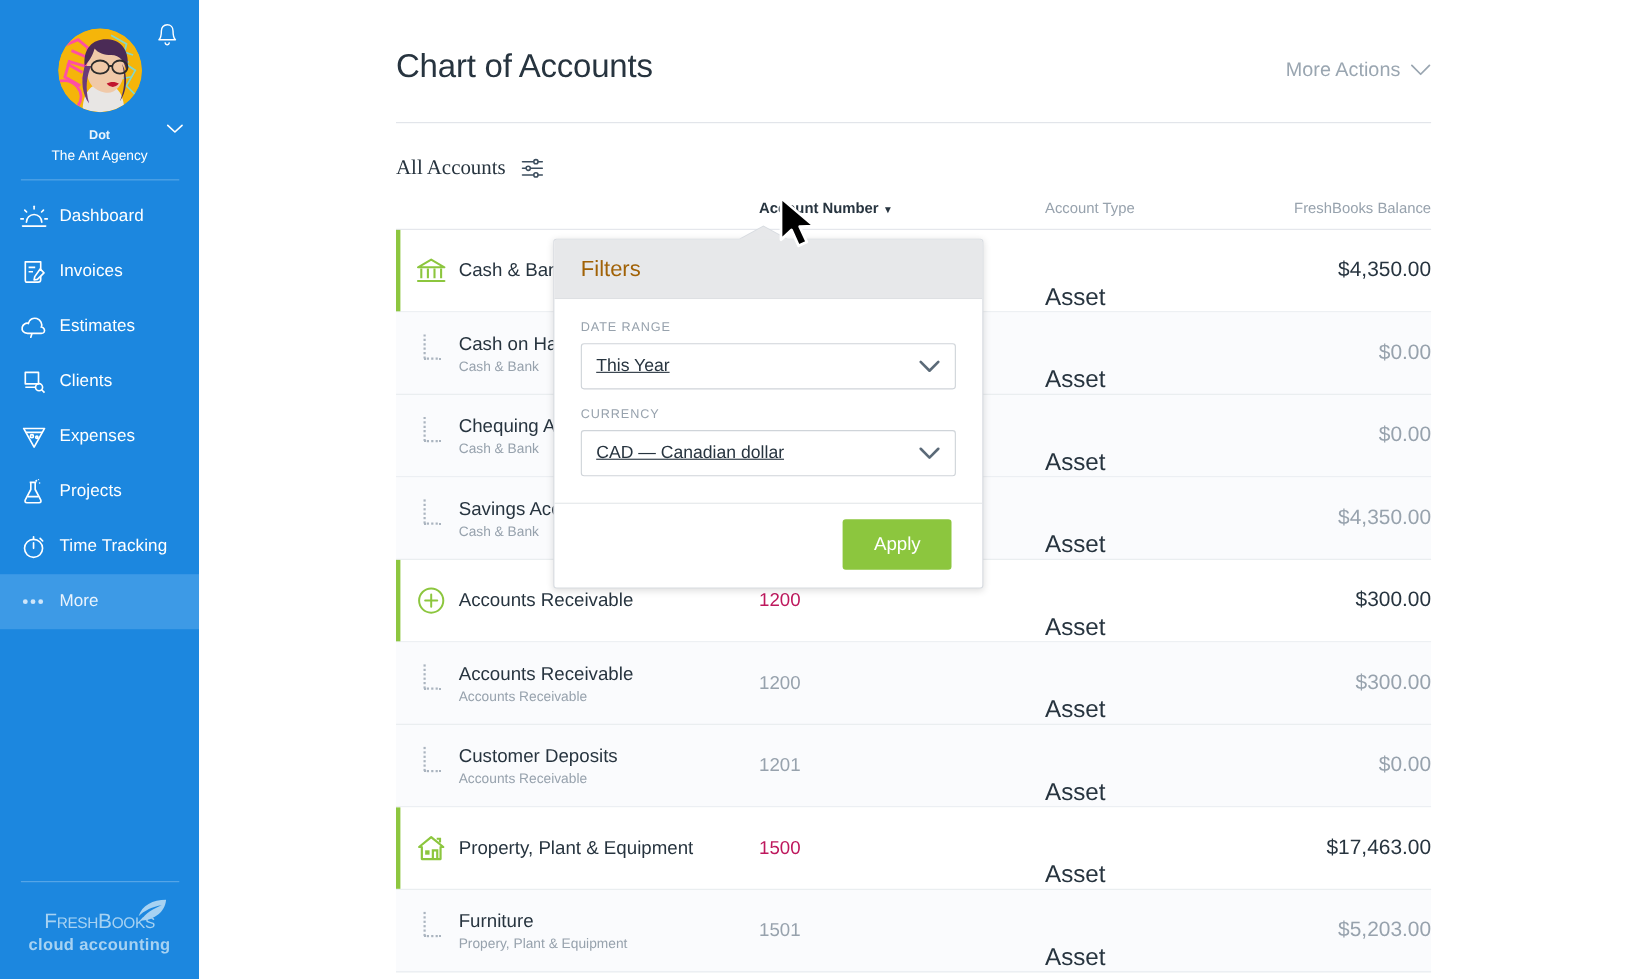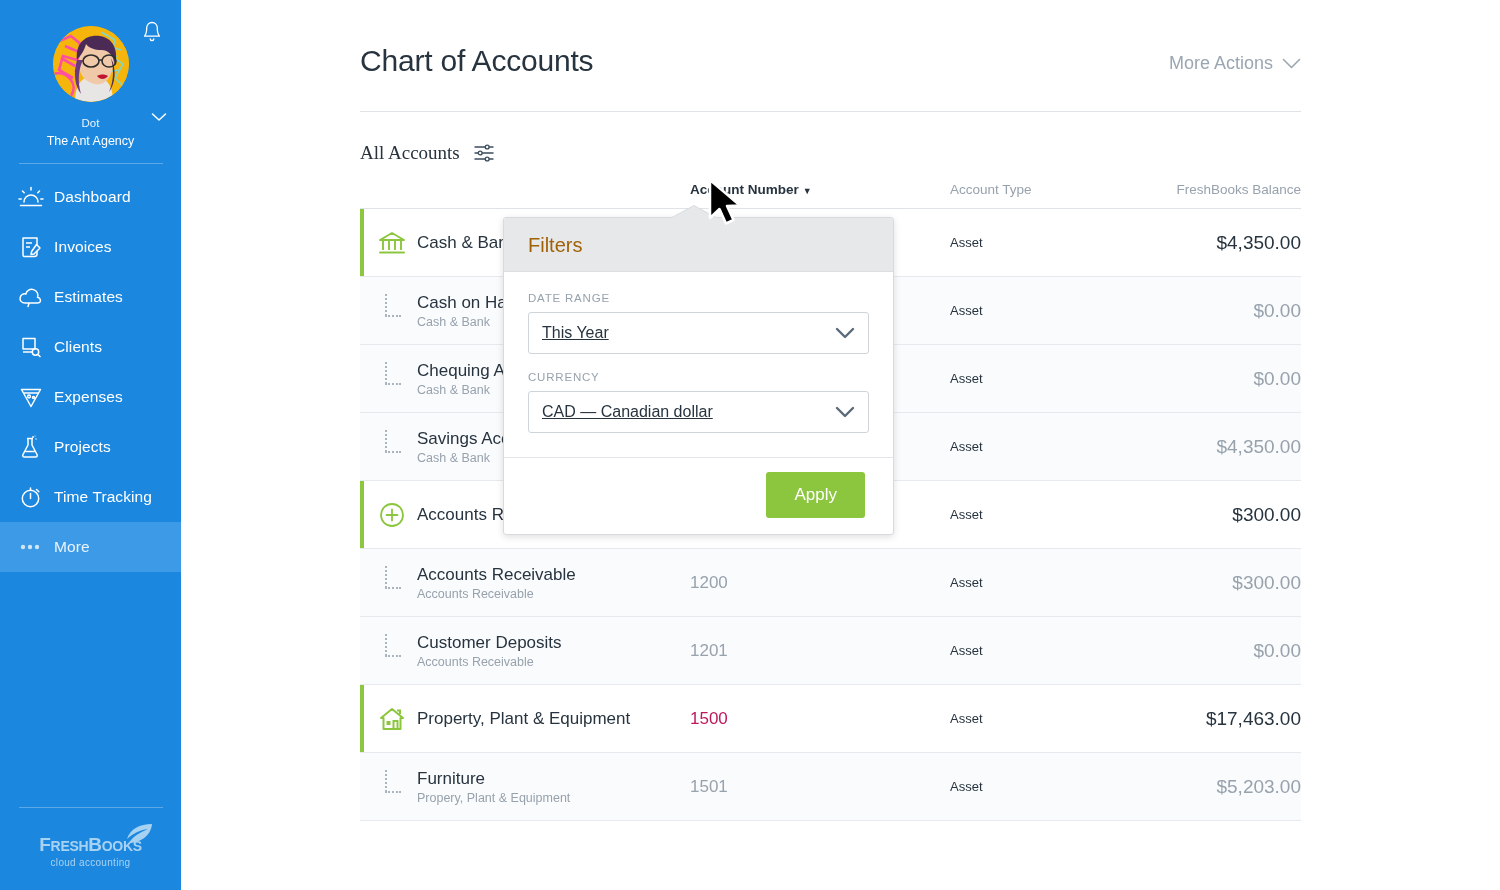--- a/index.html
+++ b/index.html
@@ -22,44 +22,44 @@
   }
   .avatar-wrap { position: relative; padding-top: 26px; display: flex; justify-content: center; }
   .avatar {
     width: 76px; height: 76px; border-radius: 50%;
     background: #f5b400;
     overflow: hidden; position: relative;
   }
   .bell { position: absolute; right: 18px; top: 20px; width: 22px; height: 24px; }
   .user-name {
     text-align: center; font-size: 11.5px; color: #eaf4fd;
-    margin-top: 13px; line-height: 1.45; font-weight: 400;
+    margin-top: 13px; line-height: 1.45; font-weight: 700;
   }
   .user-company { text-align: center; font-size: 12.5px; color: #ffffff; line-height: 1.5; }
   .user-caret { position: absolute; right: 14px; top: 112px; width: 16px; height: 10px; }
   .sb-divider {
     width: 144px; height: 1px; background: rgba(255,255,255,0.28);
     margin: 13px auto 0 auto;
   }
   .nav { margin-top: 8px; }
   .nav-item {
     display: flex; align-items: center; height: 50px;
     padding-left: 14px; cursor: pointer; position: relative;
   }
   .nav-item.active { background: #3d9ae6; }
   .nav-ico { width: 34px; height: 30px; flex: 0 0 34px; display: flex; align-items: center; justify-content: center; }
   .nav-label { font-size: 15.5px; color: #ffffff; margin-left: 6px; letter-spacing: 0.1px; }
   .nav-item.active .nav-label { color: #eaf4fd; }
   .fb-logo-wrap { position: absolute; bottom: 0; left: 0; width: 181px; }
   .fb-divider { width: 144px; height: 1px; background: rgba(255,255,255,0.28); margin: 0 auto 26px auto; }
   .fb-logo { text-align: center; padding-bottom: 22px; }
-  .fb-name { font-size: 19px; font-weight: 700; color: #a7d2f2; letter-spacing: -0.3px; position: relative; display:inline-block; }
+  .fb-name { font-size: 19px; font-weight: 400; color: #a7d2f2; letter-spacing: -0.3px; position: relative; display:inline-block; }
   .fb-name .sm { font-size: 14px; }
   .fb-leaf { position: absolute; right: -12px; top: -11px; }
-  .fb-tag { font-size: 10px; color: #a7d2f2; letter-spacing: 0.3px; margin-top: 1px; }
+  .fb-tag { font-size: 15px; color: #a7d2f2; letter-spacing: 0.3px; margin-top: 1px; font-weight: bold; }
 
   
   .main { flex: 1; position: relative; background: #ffffff; height: 890px; }
   .page-head { display: flex; align-items: flex-end; padding: 44px 199px 0 179px; }
   .page-title { font-size: 30px; color: #27343f; font-weight: 400; letter-spacing: -0.2px; }
   .more-actions {
     margin-left: auto; font-size: 18px; color: #9aa6b1; display: flex; align-items: center; gap: 9px;
     cursor: pointer; padding-bottom: 4px;
   }
   .hr-main { height: 1px; background: #dfe3e8; margin: 33px 199px 0 179px; }
@@ -80,21 +80,21 @@
 
   .trow { display: flex; align-items: center; min-height: 68px; border-bottom: 1px solid #e6eaee;
           background: #fafbfd; position: relative; }
   .trow.parent { background: #ffffff; }
   .trow.parent::before {
     content: ""; position: absolute; left: 0; top: 0; bottom: 0; width: 4px; background: #8dc63f;
   }
   .cell-name { flex: 0 0 330px; display: flex; align-items: center; padding-left: 16px; }
   .cell-num  { flex: 0 0 260px; font-size: 17px; color: #be185d; }
   .trow.child .cell-num { color: #97a2ad; }
-  .cell-type { flex: 0 0 215px; font-size: 13px; color: #27343f; }
+  .cell-type { flex: 0 0 215px; font-size: 22px; color: #27343f; margin-top: 48px; }
   .cell-bal  { flex: 1; text-align: right; font-size: 19px; color: #27343f; }
   .trow.child .cell-bal { color: #97a2ad; }
 
   .row-ico { width: 32px; flex: 0 0 32px; display: flex; align-items: center; justify-content: center; }
   .name-main { font-size: 17px; color: #27343f; line-height: 1.25; }
   .name-sub  { font-size: 12.5px; color: #97a2ad; margin-top: 2px; }
   .name-txt  { margin-left: 9px; }
   .tree { width: 26px; flex: 0 0 26px; height: 34px; position: relative; margin-left: 6px; }
   .tree .v { position: absolute; left: 3px; top: 0; bottom: 12px;
              border-left: 2px dotted #aab4bf; }

